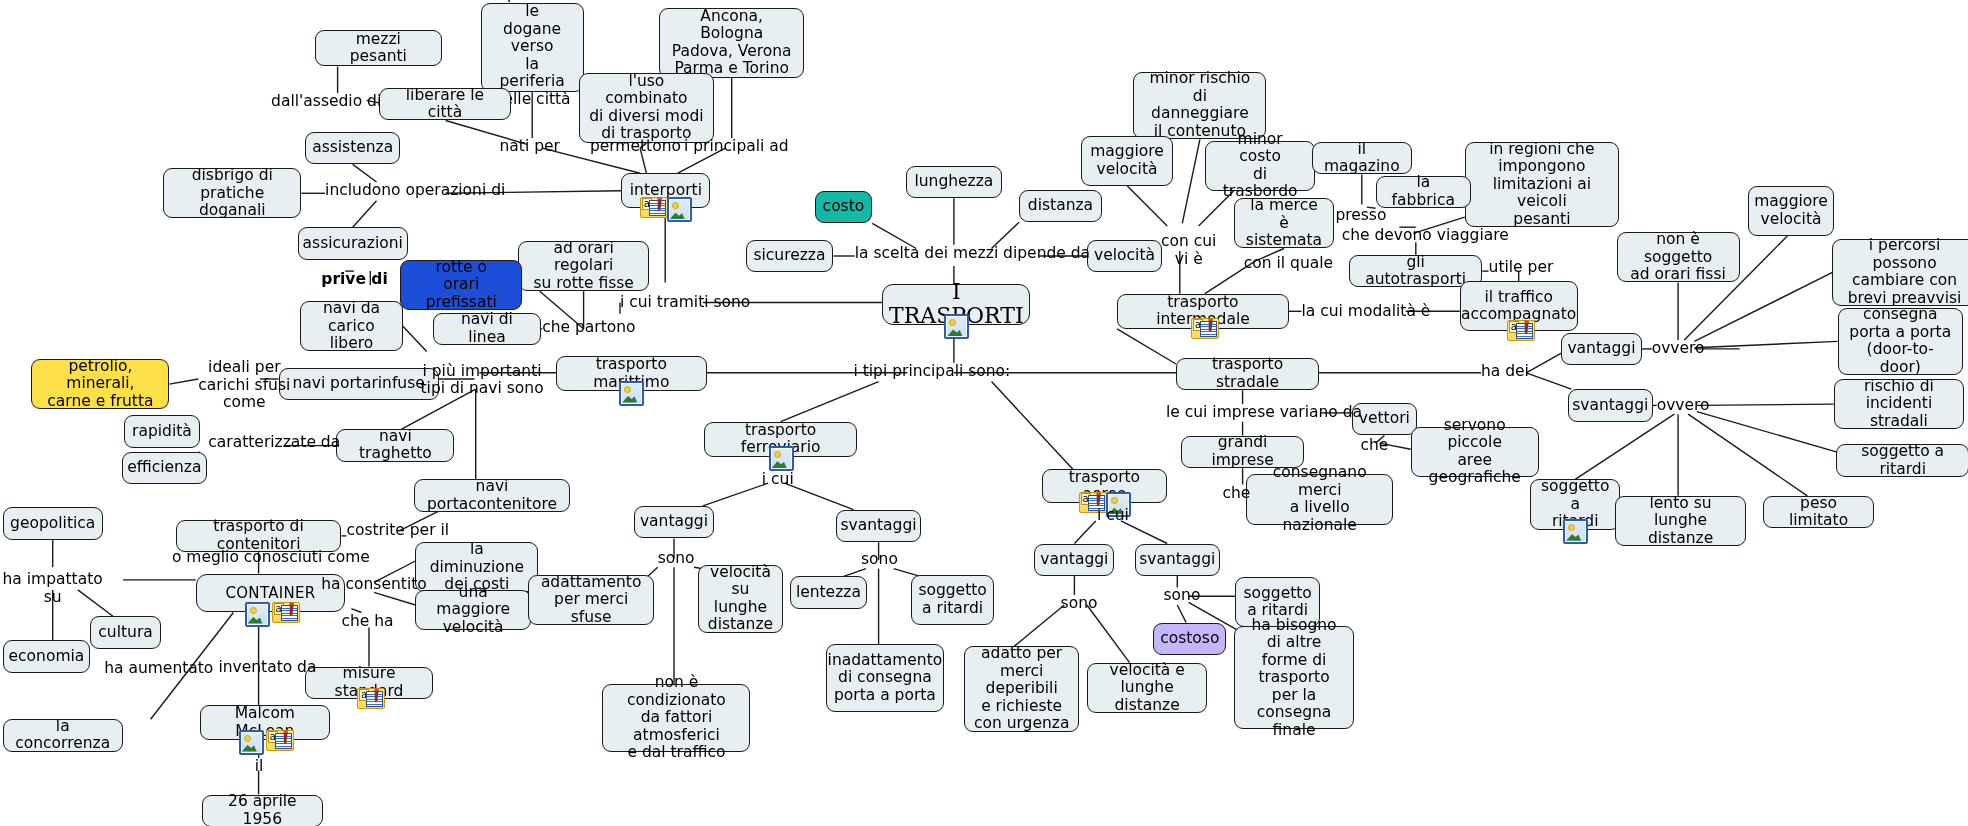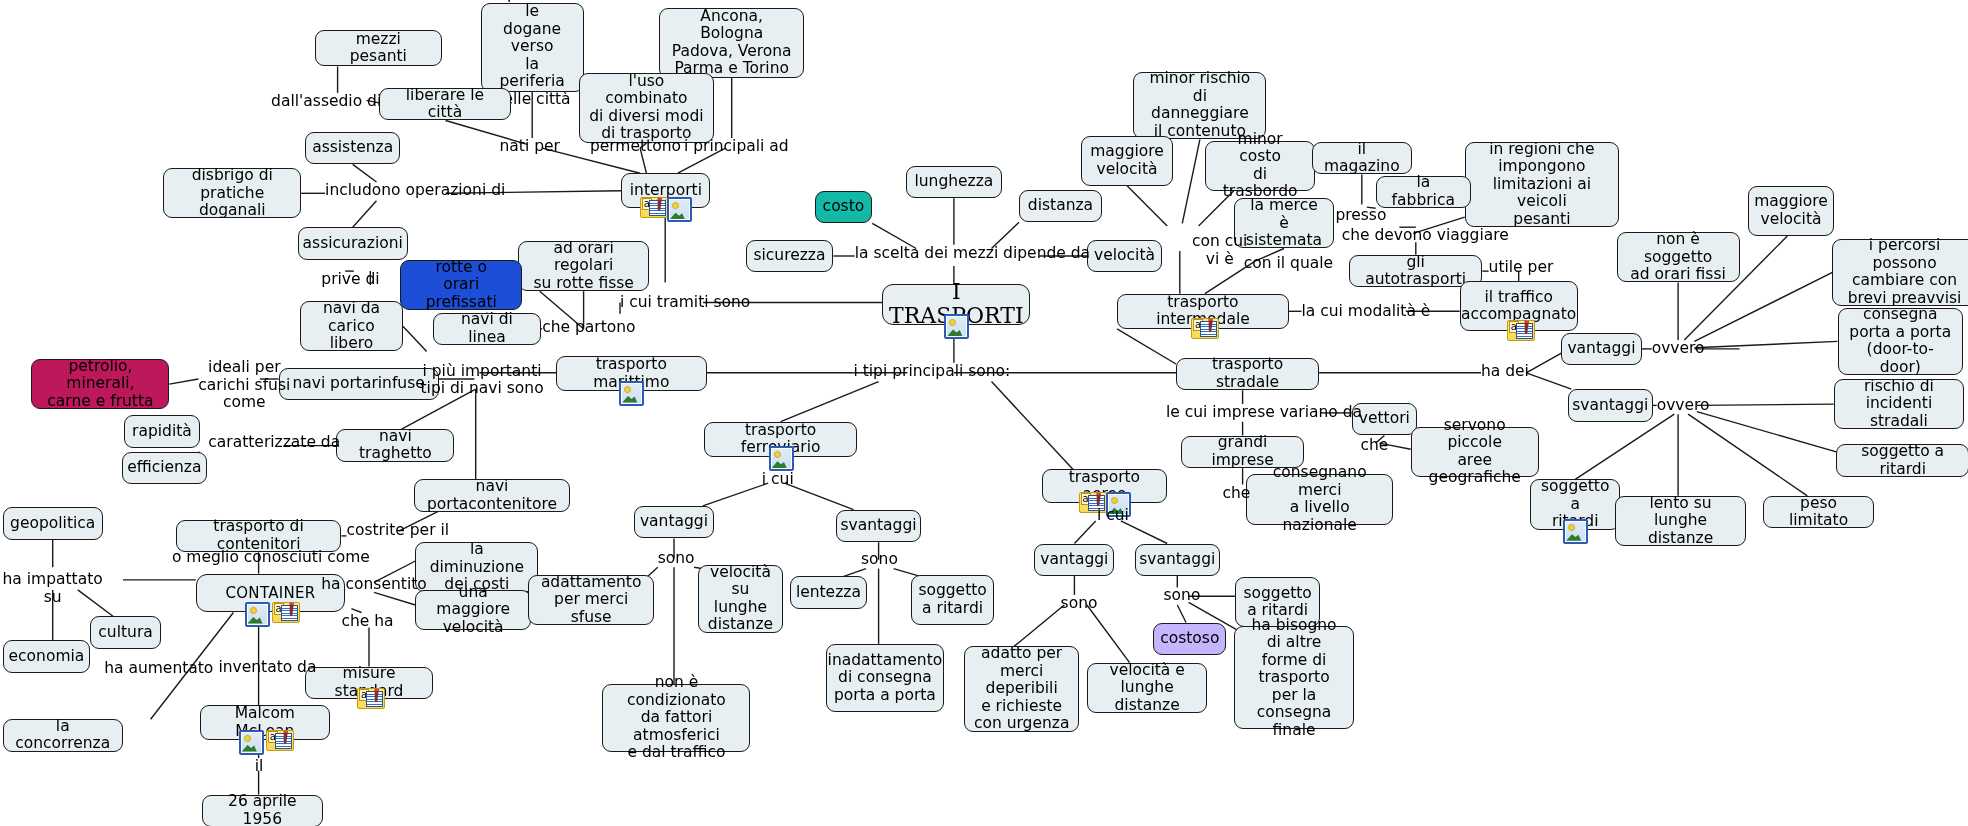--- a/index.html
+++ b/index.html
@@ -303,21 +303,21 @@
       <div class="node" style="left: 1117px; top: 293.7px; width: 171.9px; height: 35.1px; background: rgb(232, 239, 242); border-color: rgb(26, 26, 26);">trasporto intermodale</div>
       <div class="badge note" style="left: 1191px; top: 317.8px;">
         <span class="a">a</span>
         <span class="lines"></span>
         <svg class="pencil" viewBox="0 0 12 12">
           <polygon points="9,0 12,3 4,11 1,12 2,9" fill="#8a2b2b"></polygon>
           <polygon points="9,0 12,3 10.5,4.5 7.5,1.5" fill="#d94b4b"></polygon>
         </svg>
       </div>
       <div class="node" style="left: 1561.3px; top: 332.6px; width: 80.3px; height: 32.6px; background: rgb(232, 239, 242); border-color: rgb(26, 26, 26);">vantaggi</div>
-      <div class="node" style="left: 31.4px; top: 359px; width: 138.1px; height: 50.2px; background: #be185d; border-color: rgb(26, 26, 26);">petrolio, minerali,
+      <div class="node" style="left: 31.4px; top: 359px; width: 138.1px; height: 50.2px; background: #fde047; border-color: rgb(26, 26, 26);">petrolio, minerali,
 carne e frutta</div>
       <div class="node" style="left: 278.6px; top: 367.7px; width: 160px; height: 32.6px; background: rgb(232, 239, 242); border-color: rgb(26, 26, 26);">navi portarinfuse</div>
       <div class="node" style="left: 556px; top: 356.4px; width: 150.6px; height: 35.1px; background: rgb(232, 239, 242); border-color: rgb(26, 26, 26);">trasporto marittimo</div>
       <div class="badge img" style="left: 619.3px; top: 380.6px;">
         <span class="sky"></span>
         <span class="sun"></span>
         <span class="hill"></span>
       </div>
       <div class="node" style="left: 1176px; top: 357.7px; width: 143.1px; height: 32.6px; background: rgb(232, 239, 242); border-color: rgb(26, 26, 26);">trasporto stradale</div>
       <div class="node" style="left: 1567.6px; top: 389.1px; width: 85.3px; height: 32.6px; background: rgb(232, 239, 242); border-color: rgb(26, 26, 26);">svantaggi</div>
@@ -443,27 +443,27 @@
 porta a porta</div>
       <div class="node" style="left: 2.5px; top: 719.2px; width: 120.5px; height: 32.6px; background: rgb(232, 239, 242); border-color: rgb(26, 26, 26);">la concorrenza</div>
       <div class="node" style="left: 202.1px; top: 794.5px; width: 120.5px; height: 32.6px; background: rgb(232, 239, 242); border-color: rgb(26, 26, 26);">26 aprile 1956</div>
     </div>
   <div id="label-layer">
       <div class="linklabel" style="left: 271.1px; top: 92.9px;">dall'assedio di</div>
       <div class="linklabel" style="left: 499.5px; top: 138.1px;">nati per</div>
       <div class="linklabel" style="left: 589.9px; top: 138.1px;">permettono</div>
       <div class="linklabel" style="left: 684px; top: 138.1px;">i principali ad</div>
       <div class="linklabel" style="left: 325.1px; top: 182px;">includono operazioni di</div>
-      <div class="linklabel" style="left: 1161px; top: 233.4px; margin-left: 31px;">con cui
+      <div class="linklabel" style="left: 1161px; top: 233.4px;">con cui
 vi è</div>
       <div class="linklabel" style="left: 1335.4px; top: 207.1px;">presso</div>
       <div class="linklabel" style="left: 1341.7px; top: 227.2px;">che devono viaggiare</div>
       <div class="linklabel" style="left: 1243.8px; top: 254.8px;">con il quale</div>
       <div class="linklabel" style="left: 1488.6px; top: 258.6px;">utile per</div>
-      <div class="linklabel" style="left: 321.3px; top: 271.1px;">prive di</div>
+      <div class="linklabel" style="left: 321.3px; top: 271.1px; font-weight: bold;">prive di</div>
       <div class="linklabel" style="left: 854.7px; top: 244.7px;">la scelta dei mezzi dipende da</div>
       <div class="linklabel" style="left: 542.2px; top: 318.8px;">che partono</div>
       <div class="linklabel" style="left: 620px; top: 293.7px;">i cui tramiti sono</div>
       <div class="linklabel" style="left: 1301.5px; top: 302.5px;">la cui modalità è</div>
       <div class="linklabel" style="left: 1651.7px; top: 340.1px;">ovvero</div>
       <div class="linklabel" style="left: 198.3px; top: 359px;">ideali per
 carichi sfusi
 come</div>
       <div class="linklabel" style="left: 420.5px; top: 362.7px;">i più importanti
 tipi di navi sono</div>

